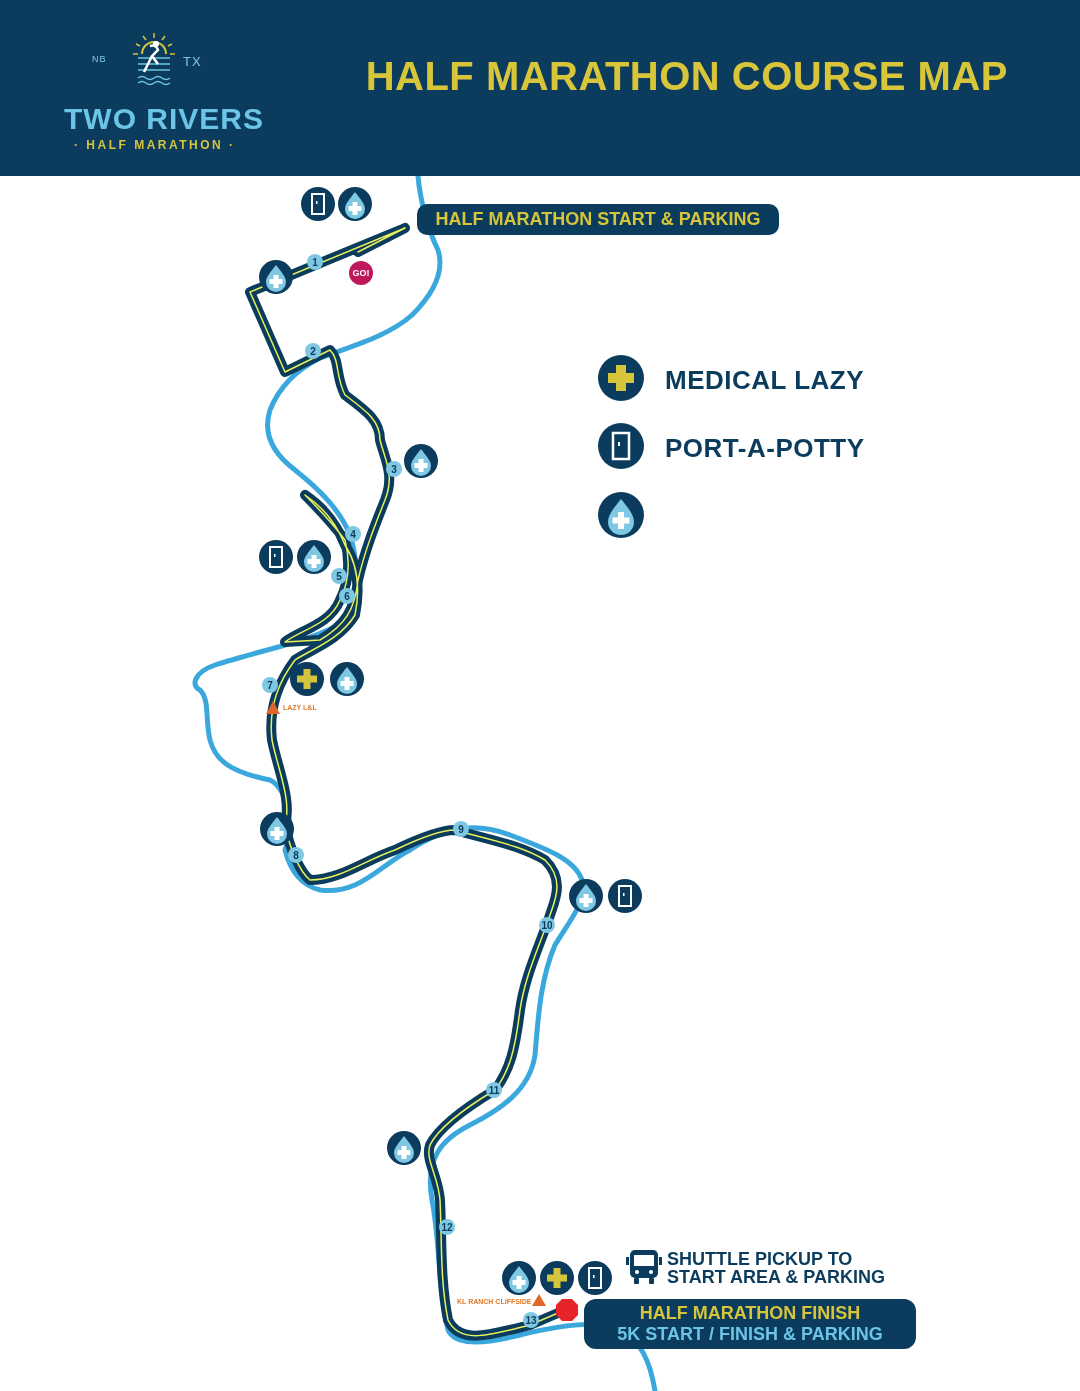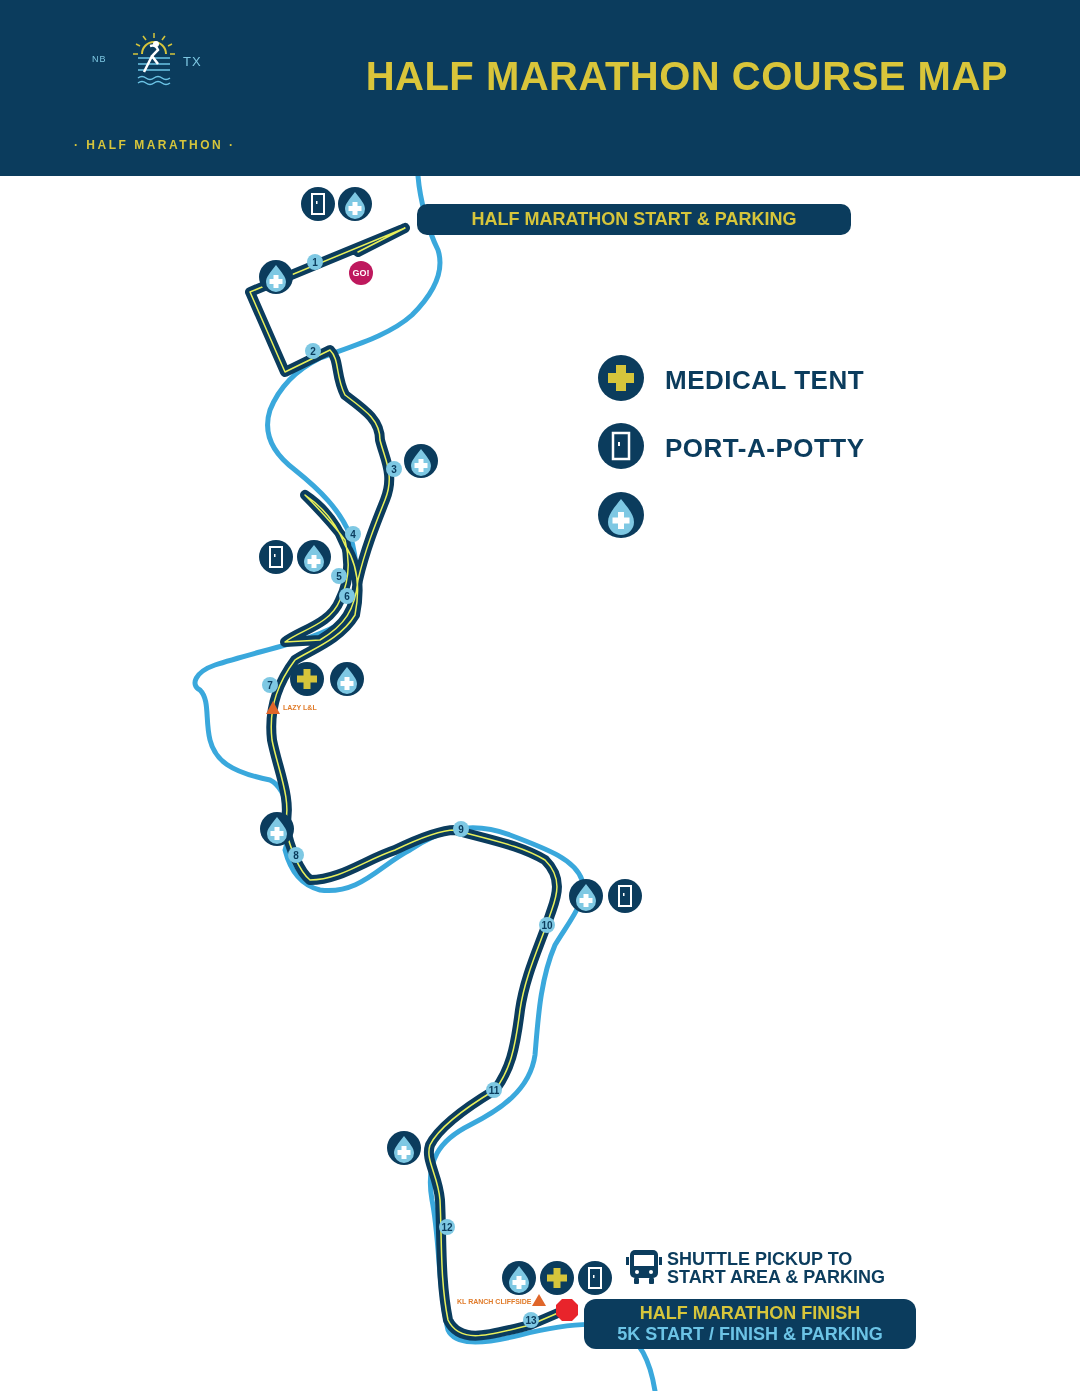--- a/index.html
+++ b/index.html
@@ -9,21 +9,21 @@
   .logo { position:absolute; left:54px; top:32px; width:200px; height:130px; }
   .logo-nb { position:absolute; left:92px; top:54px; font-size:9px; color:#7ec8e3; letter-spacing:1px; }
   .logo-tx { position:absolute; left:183px; top:54px; font-size:13px; color:#7ec8e3; letter-spacing:1px; }
   .logo-name { position:absolute; left:64px; top:102px; font-size:30px; font-weight:bold; color:#6cc4e6; letter-spacing:1px; }
   .logo-sub { position:absolute; left:74px; top:138px; font-size:12px; font-weight:bold; color:#d6c53b; letter-spacing:2.5px; }
   .title { position:absolute; right:72px; top:54px; font-size:40px; font-weight:bold; color:#d9c53a; letter-spacing:0.5px; }
   .start-time { position:absolute; right:78px; top:102px; font-size:28px; color:#6cc4e6; }
   .start-time b { font-weight:bold; }
   svg.map { position:absolute; left:0; top:176px; }
   .pill { position:absolute; background:#0b3c5d; border-radius:12px; text-align:center; font-weight:bold; }
-  .pill-start { left:417px; top:204px; width:434px; height:31px; line-height:31px; color:#d6c53b; font-size:18px; border-radius:10px; }
+  .pill-start { left:417px; top:204px; width:362px; height:31px; line-height:31px; color:#d6c53b; font-size:18px; border-radius:10px; }
   .pill-finish { left:584px; top:1299px; width:332px; height:50px; color:#d6c53b; font-size:18px; line-height:21px; padding-top:4px; box-sizing:border-box; }
   .pill-finish .l2 { color:#6cc4e6; }
   .legend { position:absolute; left:598px; top:355px; }
   .legend-item { position:absolute; left:0; width:360px; height:46px; }
   .legend-item .ic { position:absolute; left:0; top:0; width:46px; height:46px; }
   .legend-item .lbl { position:absolute; left:67px; top:10px; font-size:26px; font-weight:bold; color:#0b3c5d; white-space:nowrap; letter-spacing:0.5px; }
   .shuttle { position:absolute; left:626px; top:1248px; }
   .shuttle .txt { position:absolute; left:41px; top:2px; font-size:18px; font-weight:bold; color:#0b3c5d; line-height:18px; white-space:nowrap; }
   .small-label { position:absolute; font-size:7px; font-weight:bold; color:#e07b2a; white-space:nowrap; }
   .go { position:absolute; left:349px; top:261px; width:24px; height:24px; border-radius:50%; background:#be185d; color:#fff;
@@ -49,20 +49,21 @@
       <line x1="-16" y1="10" x2="16" y2="10" stroke="#6cc4e6" stroke-width="1.5"></line>
       <line x1="-16" y1="16" x2="16" y2="16" stroke="#6cc4e6" stroke-width="1.5"></line>
       <path d="M-4,-8 q6,-2 8,4 l-6,6 l6,8 M-2,2 l-8,16" fill="none" stroke="#ffffff" stroke-width="2.5"></path>
       <circle cx="2" cy="-10" r="3" fill="#ffffff"></circle>
       <path d="M-16,24 q4,-3 8,0 t8,0 t8,0 t8,0" fill="none" stroke="#6cc4e6" stroke-width="1.5"></path>
       <path d="M-16,29 q4,-3 8,0 t8,0 t8,0 t8,0" fill="none" stroke="#6cc4e6" stroke-width="1.5"></path>
     </g>
   </svg>
   <div class="logo-nb">NB</div>
   <div class="logo-tx">TX</div>
+  <div class="logo-name">TWO RIVERS</div>
   <div class="logo-sub">· HALF MARATHON ·</div>
   <div class="title">HALF MARATHON COURSE MAP</div>
 </div>
 
 <svg class="map" width="1080" height="1215" viewBox="0 176 1080 1215">
   <defs>
     <g id="ic-water">
       <circle r="17" fill="#0b3c5d"></circle>
       <path d="M0,-12 C6,-4 10,0 10,5 A10,10 0 0,1 -10,5 C-10,0 -6,-4 0,-12 Z" fill="#7ec8e3"></path>
       <rect x="-2.5" y="-2" width="5" height="13" fill="#fff"></rect>
@@ -175,21 +176,21 @@
 <div class="small-label" style="left:283px;top:704px;">LAZY L&amp;L</div>
 <div class="small-label" style="left:457px;top:1298px;">KL RANCH CLIFFSIDE</div>
 
 <div class="legend">
   <div class="legend-item" style="top:0;">
     <svg class="ic" viewBox="-23 -23 46 46" width="46" height="46">
       <circle r="23" fill="#0b3c5d"></circle>
       <rect x="-5" y="-13" width="10" height="26" fill="#d6c53b"></rect>
       <rect x="-13" y="-5" width="26" height="10" fill="#d6c53b"></rect>
     </svg>
-    <span class="lbl">MEDICAL TENT</span>
+    <span class="lbl">MEDICAL LAZY</span>
   </div>
   <div class="legend-item" style="top:68px;">
     <svg class="ic" viewBox="-23 -23 46 46" width="46" height="46">
       <circle r="23" fill="#0b3c5d"></circle>
       <rect x="-8" y="-13" width="16" height="26" fill="none" stroke="#fff" stroke-width="2.5"></rect>
       <rect x="-3" y="-4" width="2" height="4" fill="#fff"></rect>
     </svg>
     <span class="lbl">PORT-A-POTTY</span>
   </div>
   <div class="legend-item" style="top:137px;">

